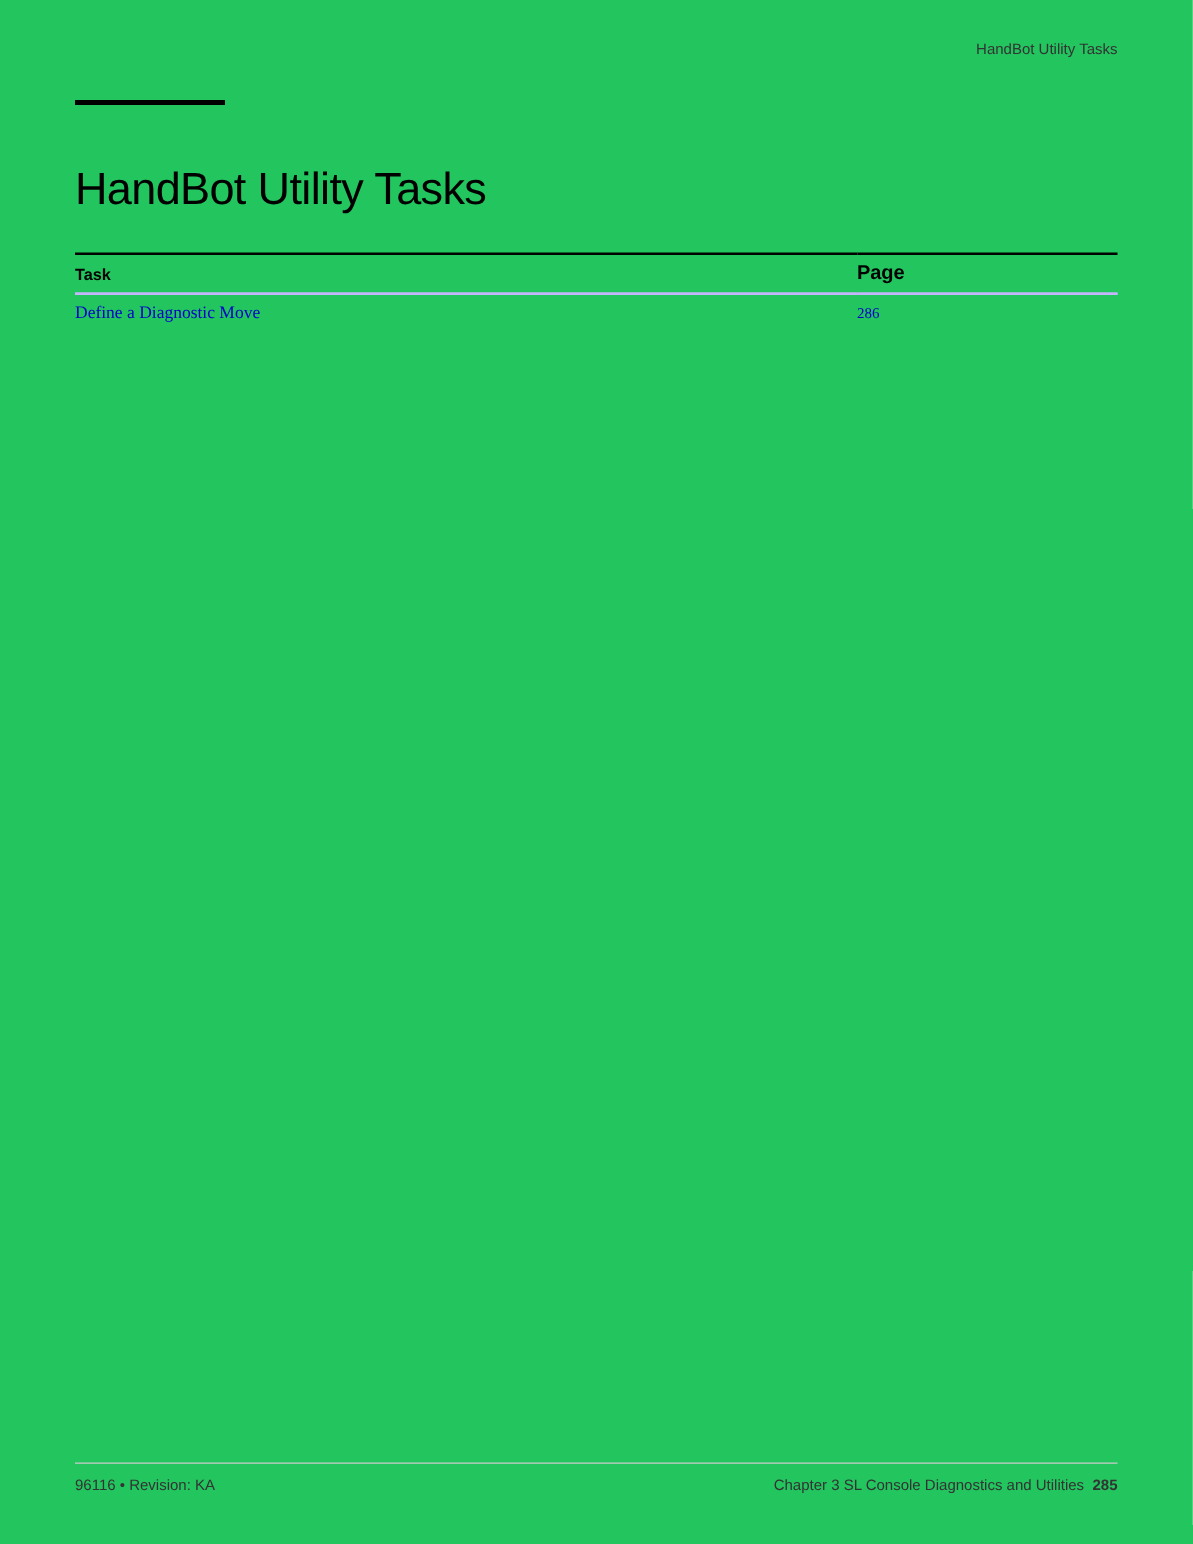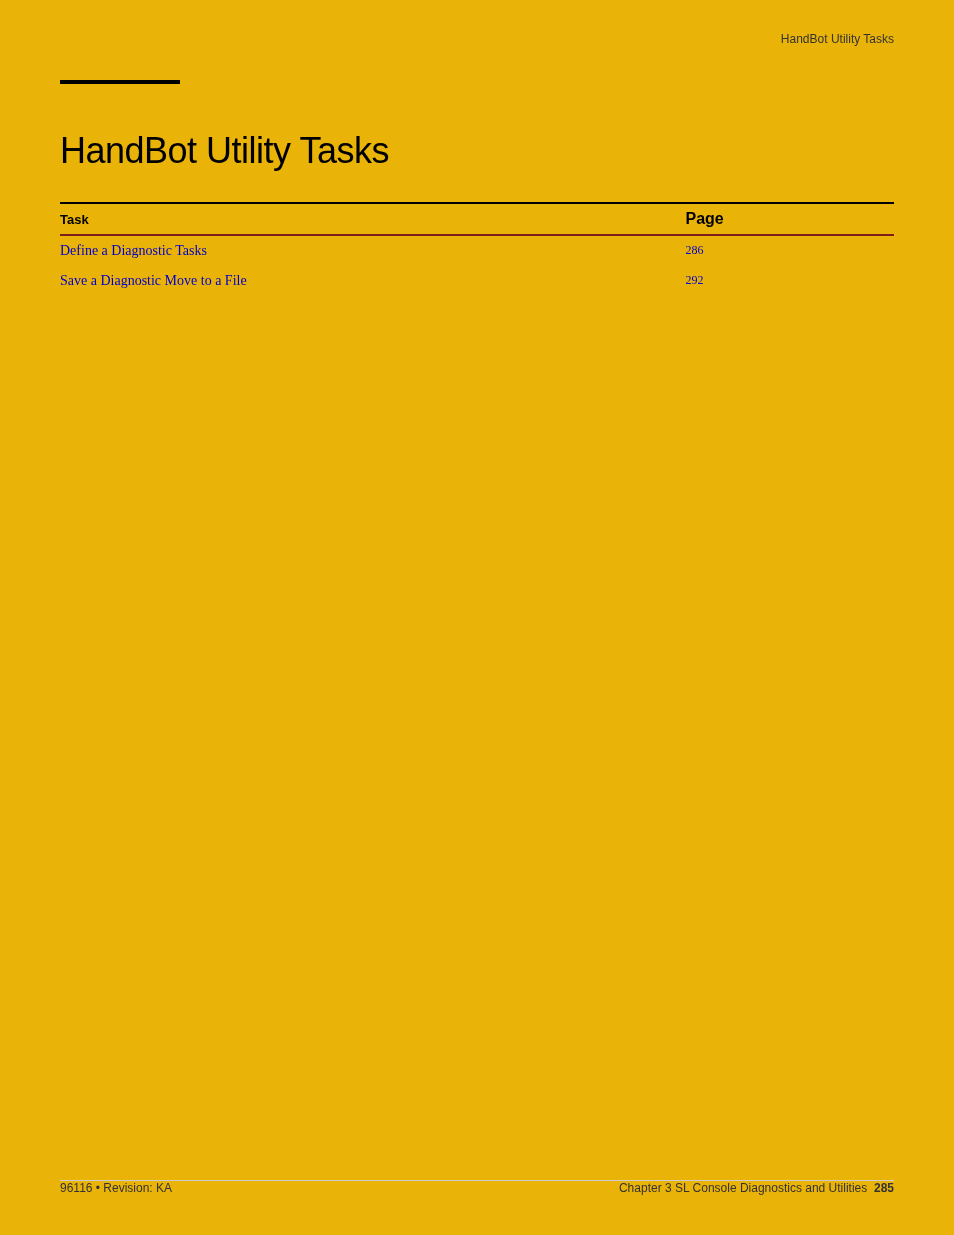--- a/index.html
+++ b/index.html
@@ -14,21 +14,21 @@
       font-size: 14px;
       color: #000000;
       width: 954px;
       min-height: 1235px;
       position: relative;
     }
 
     .page-container {
       width: 954px;
       min-height: 1235px;
-      background: #eab308;
+      background: #22c55e;
       position: relative;
       padding: 0;
     }
 
     .header-bar {
       position: absolute;
       top: 32px;
       right: 60px;
       font-size: 12px;
       color: #333333;
@@ -62,21 +62,21 @@
     }
 
     .toc-table {
       width: 100%;
       border-collapse: collapse;
       margin-top: 10px;
     }
 
     .toc-header-row {
       border-top: 2px solid #000000;
-      border-bottom: 2px solid #7f1d1d;
+      border-bottom: 2px solid #c4b5fd;
       margin-top: 36px;
     }
 
     .toc-header-task {
       font-family: sans-serif;
       font-weight: bold;
       font-size: 13px;
       color: #000000;
       padding: 6px 0px 6px 0px;
       text-align: left;
@@ -121,21 +121,21 @@
       bottom: 40px;
       left: 60px;
       right: 60px;
       display: flex;
       justify-content: space-between;
       align-items: center;
       font-size: 12px;
       font-family: sans-serif;
       color: #333333;
       border-top: 1px solid #cccccc;
-      padding-top: 0;
+      padding-top: 10px;
     }
 
     .footer-left {
       color: #333333;
     }
 
     .footer-right {
       color: #333333;
     }
 
@@ -159,26 +159,22 @@
 
     <table class="toc-table">
       <thead>
         <tr class="toc-header-row">
           <th class="toc-header-task">Task</th>
           <th class="toc-header-page">Page</th>
         </tr>
       </thead>
       <tbody id="toc-body">
       <tr class="toc-row">
-            <td><a class="toc-link" href="#">Define a Diagnostic Tasks</a></td>
+            <td><a class="toc-link" href="#">Define a Diagnostic Move</a></td>
             <td class="toc-page">286</td>
-          </tr>
-          <tr class="toc-row">
-            <td><a class="toc-link" href="#">Save a Diagnostic Move to a File</a></td>
-            <td class="toc-page">292</td>
           </tr>
         </tbody>
     </table>
 
   </div>
 
   <div class="footer">
     <span class="footer-left">96116 • Revision: KA</span>
     <span class="footer-right">
       <span>Chapter 3 SL Console Diagnostics and Utilities</span>&nbsp;&nbsp;<strong>285</strong>

